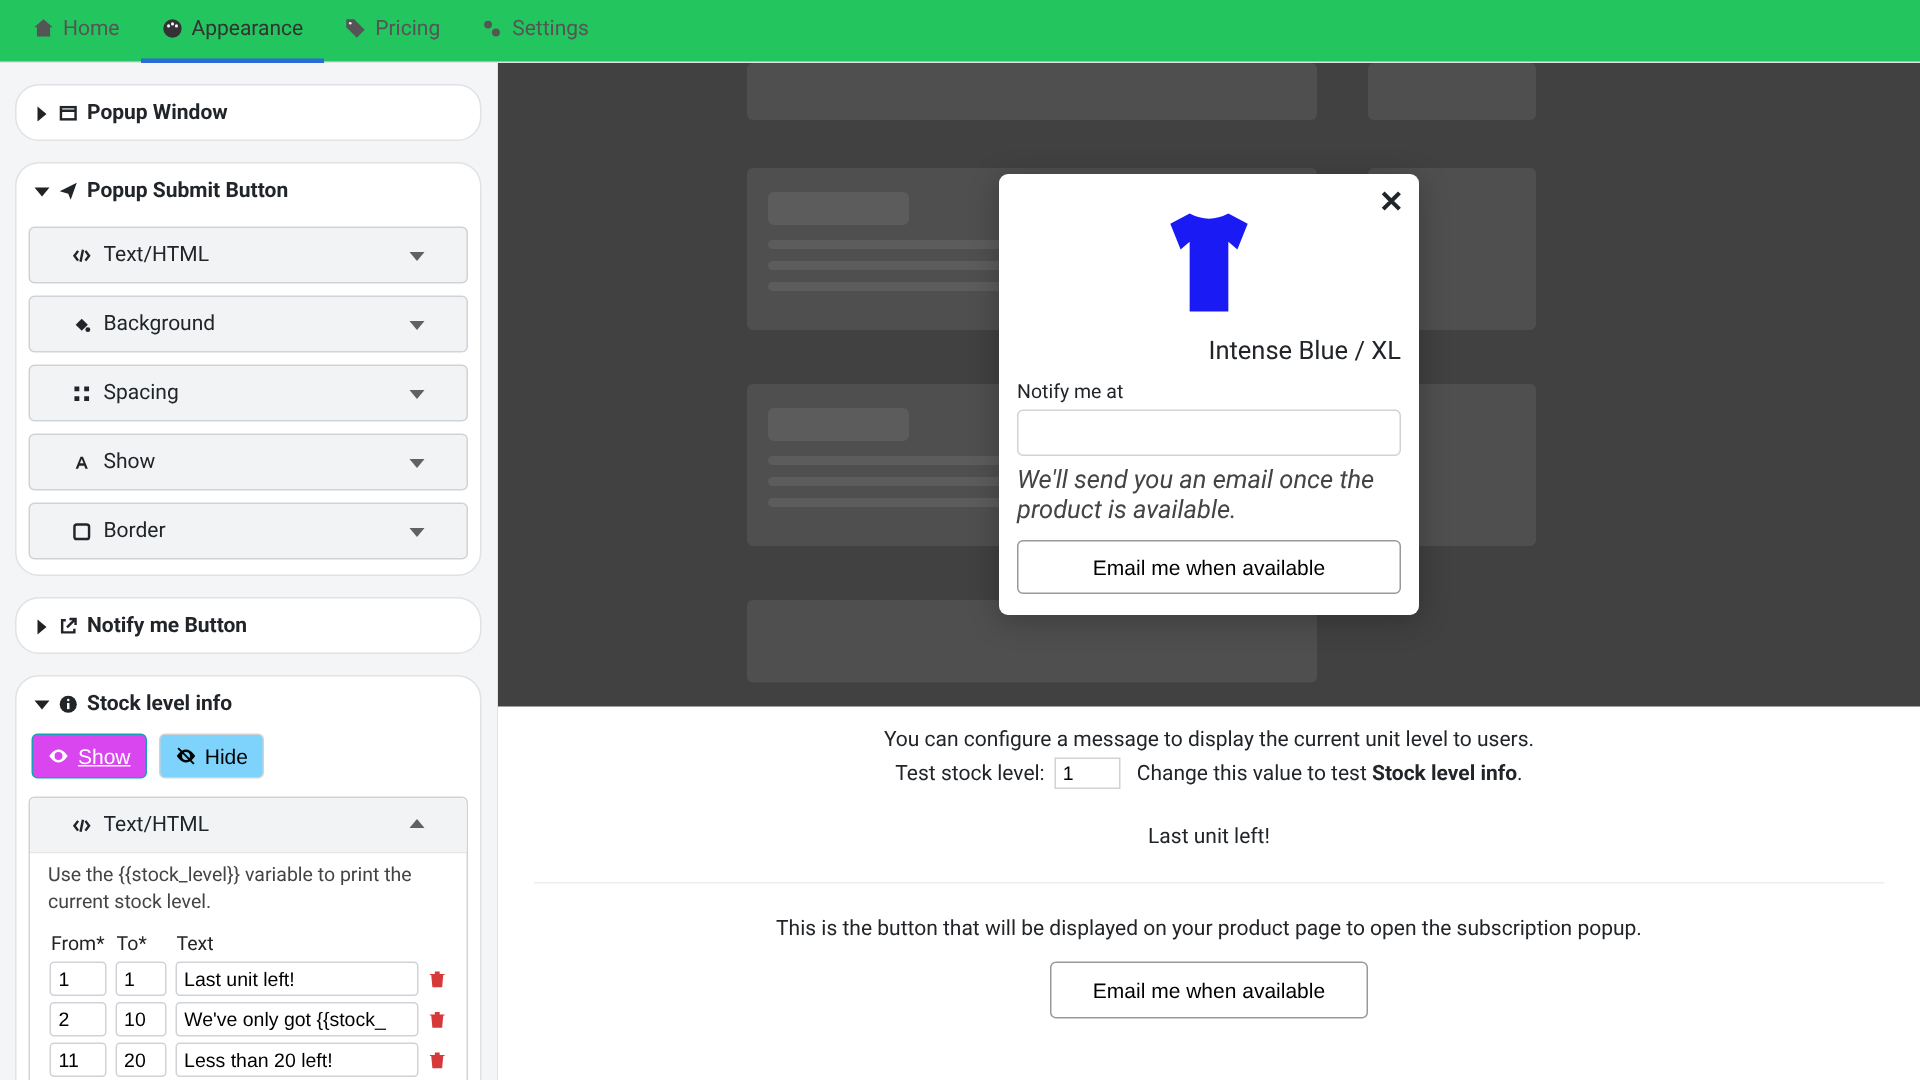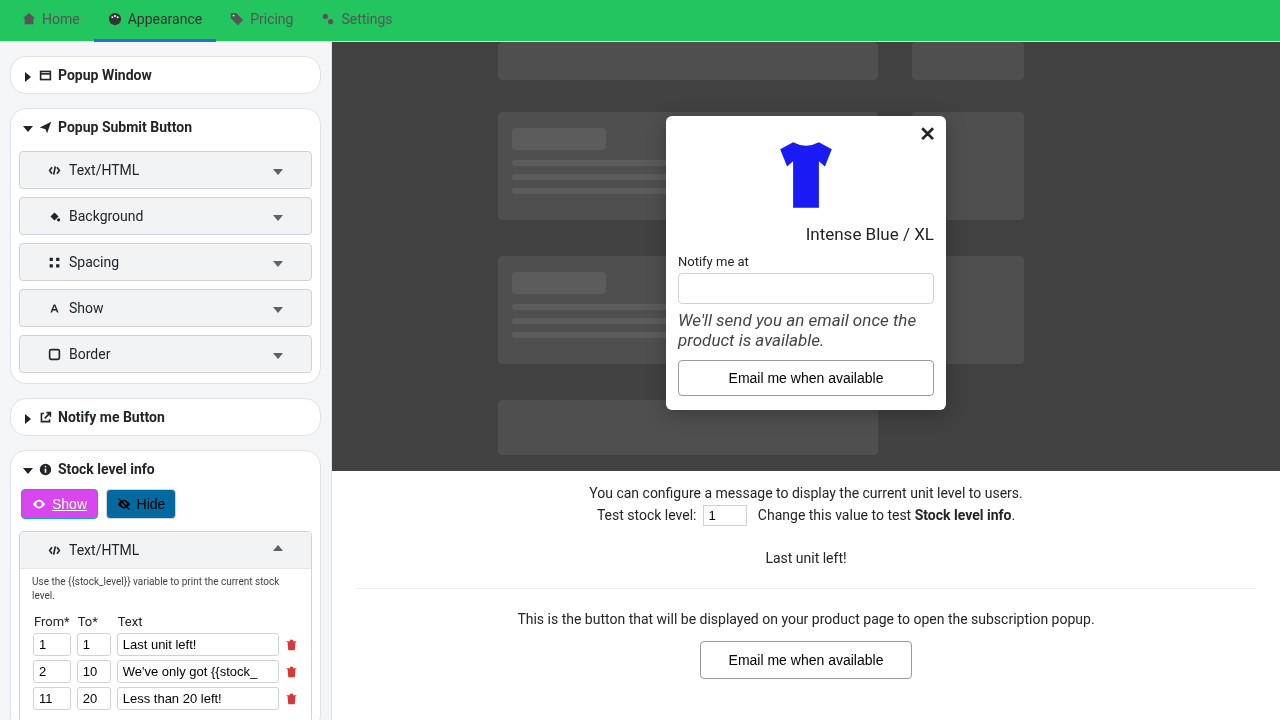--- a/index.html
+++ b/index.html
@@ -11,23 +11,23 @@
 .layout { display: flex; height: 678px; }
 .sidebar { width: 332px; background: #f3f5f7; padding: 14px 10px; overflow-y: auto; border-right: 1px solid #e0e2e5; }
 .panel { background: #fff; border: 1px solid #e0e2e5; border-radius: 16px; margin-bottom: 14px; }
 .panel-hdr { display: flex; align-items: center; gap: 6px; padding: 10px 12px; font-weight: 700; cursor: pointer; }
 .chev::before { content:''; display:inline-block; width:0; height:0; border-left:5px solid transparent; border-right:5px solid transparent; border-top:6px solid #222; }
 .chev.right::before { transform: rotate(-90deg); }
 .acc-group { padding: 6px 8px 10px 8px; }
 .acc { display:flex; align-items:flex-start; justify-content:space-between; border:1px solid #cfd3d7; background:#f1f3f5; border-radius:4px; padding:10px 28px; margin-bottom:8px; cursor:pointer; }
 .acc .lbl { display:flex; align-items:center; gap:8px; }
 .acc .chev { opacity:.7; }
-.btn { border:1px solid #cfd3d7; background:#0369a1; border-radius:4px; padding:6px 10px; cursor:pointer; display:inline-flex; align-items:center; gap:6px; font-size:14px; }
+.btn { border:1px solid #cfd3d7; background:#7dd3fc; border-radius:4px; padding:6px 10px; cursor:pointer; display:inline-flex; align-items:center; gap:6px; font-size:14px; }
 .btn-primary { background:#d946ef; border-color:#15a2b8; color:#fff;text-decoration:underline; }
-.hint { font-size:10px; color:#444; padding: 6px 12px 10px 12px; line-height:1.35; }
+.hint { font-size:13px; color:#444; padding: 6px 12px 10px 12px; line-height:1.35; }
 .tbl { width:100%; border-collapse:collapse; }
 .tbl th { text-align:left; font-weight:400; font-size:13px; padding:2px 4px; }
 .tbl td { padding:2px 3px; }
 .tbl input { width:100%; border:1px solid #cfd3d7; border-radius:3px; padding:3px 5px; font-size:13px; }
 .tbl .small { width:40px; }
 .del { color:#d63939; cursor:pointer; font-size:14px; width:16px; text-align:center; }
 .preview { flex:1; display:flex; flex-direction:column; background:#fff; min-width:0; }
 .dark-stage { background:#414141; height:429px; position:relative; overflow:hidden; }
 .skeleton-block { position:absolute; background:#4f4f4f; border-radius:4px; }
 .popup { position:absolute; width:280px; background:#fff; border-radius:6px; padding:14px 12px; left:50%; top:74px; transform:translateX(-50%); box-shadow: 0 4px 20px rgba(0,0,0,.25); }

